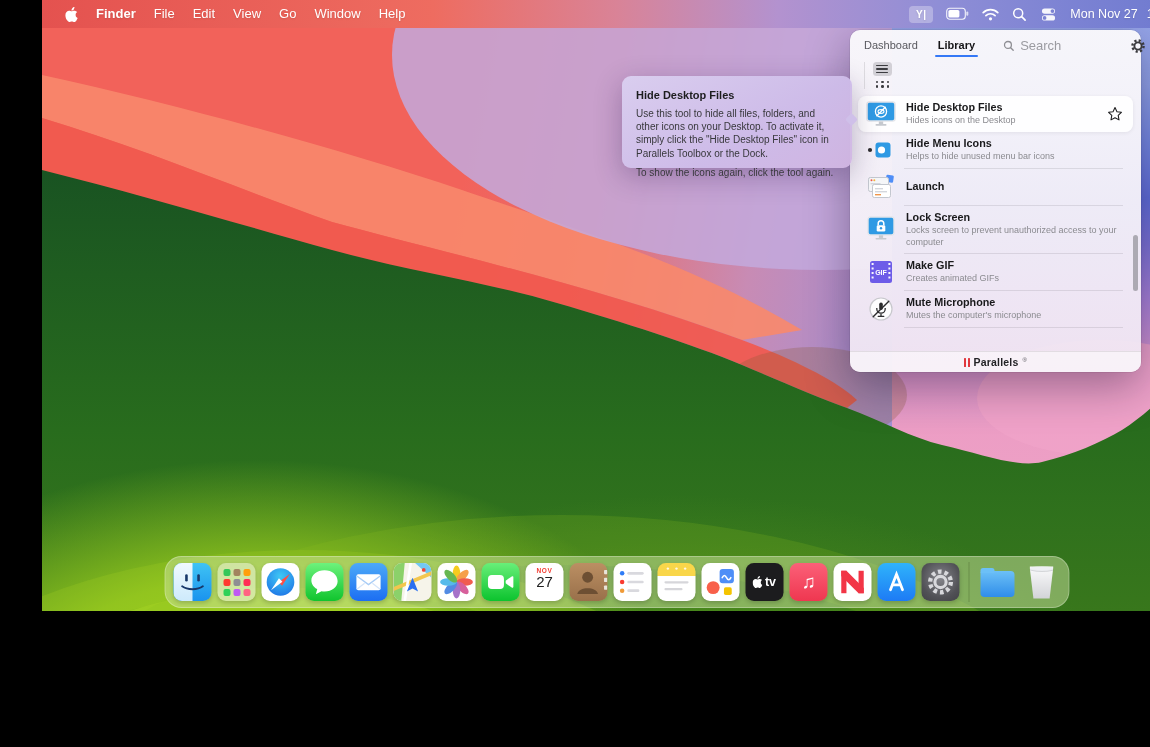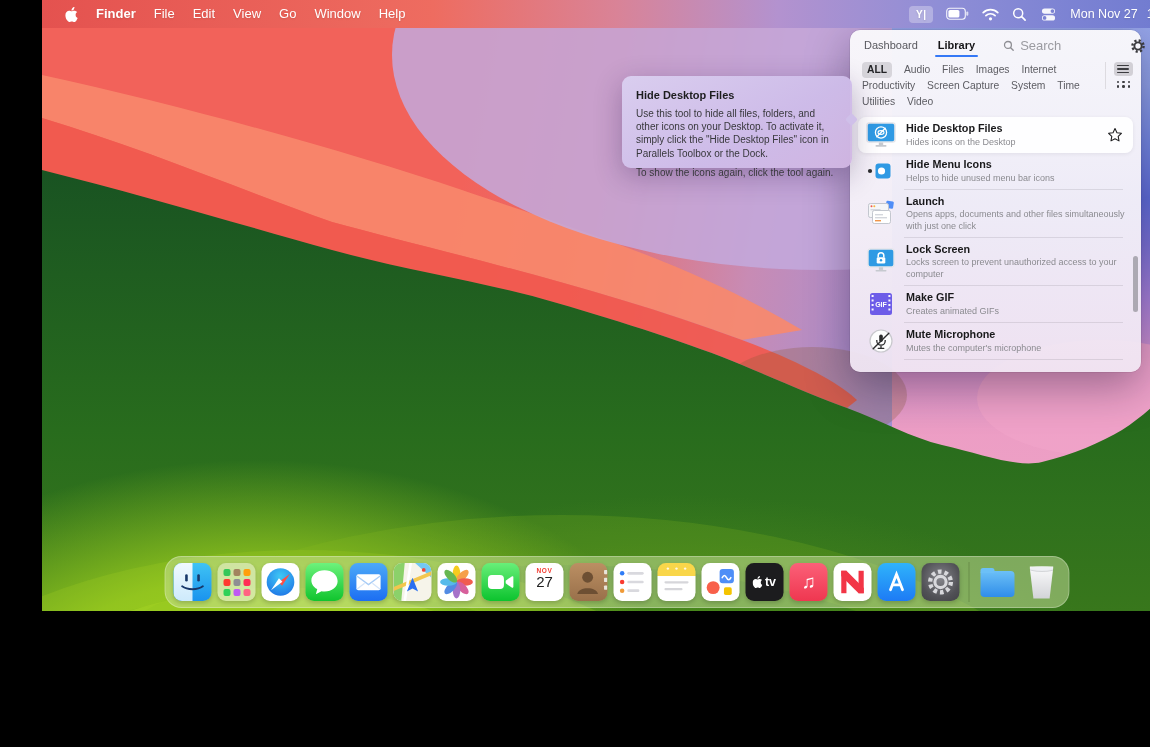--- a/index.html
+++ b/index.html
@@ -241,33 +241,20 @@
       </span>
       <span class="gear-btn">
         <svg width="16" height="16" viewBox="0 0 20 20">
           <circle cx="10" cy="10" r="7" fill="none" stroke="#3a3a3e" stroke-width="3" stroke-dasharray="2.7 2.8"></circle>
           <circle cx="10" cy="10" r="4.5" fill="none" stroke="#3a3a3e" stroke-width="2.4"></circle>
         </svg>
       </span>
     </div>
 
     <div class="p-filters">
-      <div class="chips">
-        <span class="chip selected">ALL</span>
-        <span class="chip">Audio</span>
-        <span class="chip">Files</span>
-        <span class="chip">Images</span>
-        <span class="chip">Internet</span>
-        <span class="chip">Productivity</span>
-        <span class="chip">Screen Capture</span>
-        <span class="chip">System</span>
-        <span class="chip">Time</span>
-        <span class="chip">Utilities</span>
-        <span class="chip">Video</span>
-      </div>
       <div class="view-col">
         <span class="view-list">
             <i></i>
             <i></i>
             <i></i>
           </span>
         <span class="view-grid">
             <i></i>
             <i></i>
             <i></i>
@@ -324,21 +311,20 @@
               <circle cx="8.3" cy="6.3" r="1" fill="#f5b73d"></circle>
             <rect x="4.5" y="9" width="10" height="1.4" fill="#d4d7dd"></rect>
             <rect x="6.5" y="10.5" width="18" height="13" rx="1.8" fill="#ffffff" stroke="#c3c7cf" stroke-width="1"></rect>
             <rect x="9" y="14" width="8" height="1.4" fill="#d4d7dd"></rect>
             <rect x="9" y="17" width="12" height="1.4" fill="#d4d7dd"></rect>
             <rect x="9" y="20" width="6" height="1.4" fill="#f0954a"></rect>
           </svg>
         </span>
         <span class="t-text">
           <div class="t-name">Launch</div>
-          <div class="t-desc">Opens apps, documents and other files simultaneously with just one click</div>
         </span>
       </div>
       <div class="row-sep"></div>
 
       <div class="tool-row">
         <span class="t-icon">
           <svg width="30" height="26" viewBox="0 0 30 26">
             <rect x="2" y="1" width="26" height="18" rx="2.4" fill="#2f9ae4" stroke="#e3e5ea" stroke-width="1.4"></rect>
             <rect x="12.9" y="19.3" width="4.2" height="2.6" fill="#c6c9cf"></rect>
             <rect x="9.5" y="21.9" width="11" height="1.6" rx="0.8" fill="#c6c9cf"></rect>
@@ -392,20 +378,28 @@
         <span class="t-text">
           <div class="t-name">Mute Microphone</div>
           <div class="t-desc">Mutes the computer's microphone</div>
         </span>
       </div>
       <div class="row-sep"></div>
 
       <div class="p-scrollthumb"></div>
     </div>
 
+    <div class="p-foot">
+      <span class="p-bars">
+          <i></i>
+          <i></i>
+        </span>
+      <span class="p-brand">Parallels</span>
+      <span class="p-tm">®</span>
+    </div>
   </div>
 
   <div class="dock">
 
     <div class="tile finder">
       <div class="half"></div>
       <svg viewBox="0 0 44 44">
         <rect x="13.5" y="13" width="3" height="8.5" rx="1.5" fill="#17386a"></rect>
         <rect x="27.5" y="13" width="3" height="8.5" rx="1.5" fill="#17386a"></rect>
         <path d="M10,27 C16,31.5 28,31.5 34,27" fill="none" stroke="#17386a" stroke-width="2.2" stroke-linecap="round"></path>

